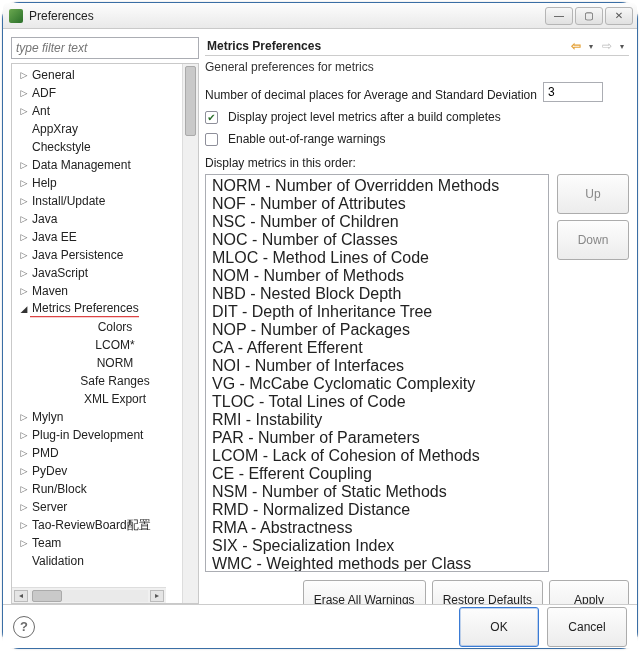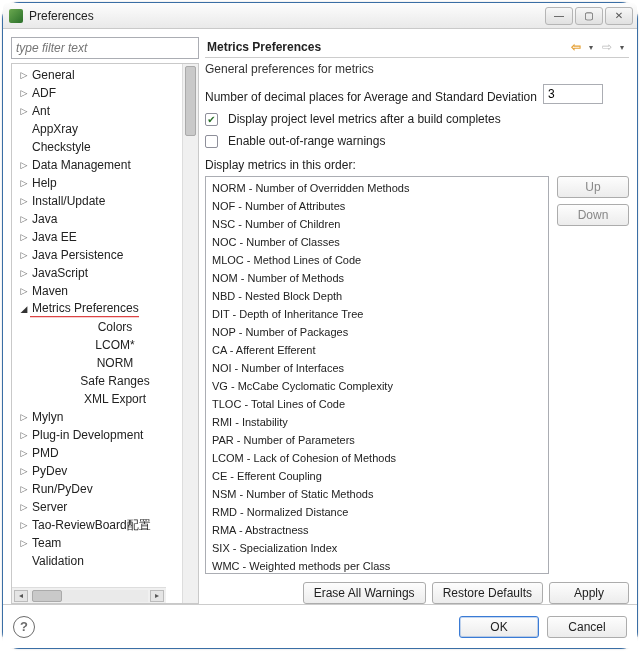--- a/index.html
+++ b/index.html
@@ -233,30 +233,30 @@
     height: 398px;
     border:1px solid #abadb3;
     background:#fff;
     overflow:hidden;
     padding: 2px 0;
   }
   .metrics-list .mitem {
     padding: 1px 6px;
     white-space:nowrap;
     line-height: 16px;
-    font-size: 11px;
+    font-size: 16px;
   }
   .updown {
     width: 72px;
     display:flex;
     flex-direction:column;
     gap:6px;
   }
   .btn {
-    height: 22px;
+    height: 40px;
     background: linear-gradient(#fdfdfd,#ececec);
     border:1px solid #acacac;
     border-radius:3px;
     font-size:12px;
     color:#222;
     display:flex;
     align-items:center;
     justify-content:center;
     padding: 0 10px;
   }
@@ -395,21 +395,21 @@
                 <div class="tree-item">
                   <span class="arrow">▷</span>
                   <span class="lbl">PMD</span>
                 </div>
                 <div class="tree-item">
                   <span class="arrow">▷</span>
                   <span class="lbl">PyDev</span>
                 </div>
                 <div class="tree-item">
                   <span class="arrow">▷</span>
-                  <span class="lbl">Run/PyDev</span>
+                  <span class="lbl">Run/Block</span>
                 </div>
                 <div class="tree-item">
                   <span class="arrow">▷</span>
                   <span class="lbl">Server</span>
                 </div>
                 <div class="tree-item">
                   <span class="arrow">▷</span>
                   <span class="lbl">Tao-ReviewBoard配置</span>
                 </div>
                 <div class="tree-item">

